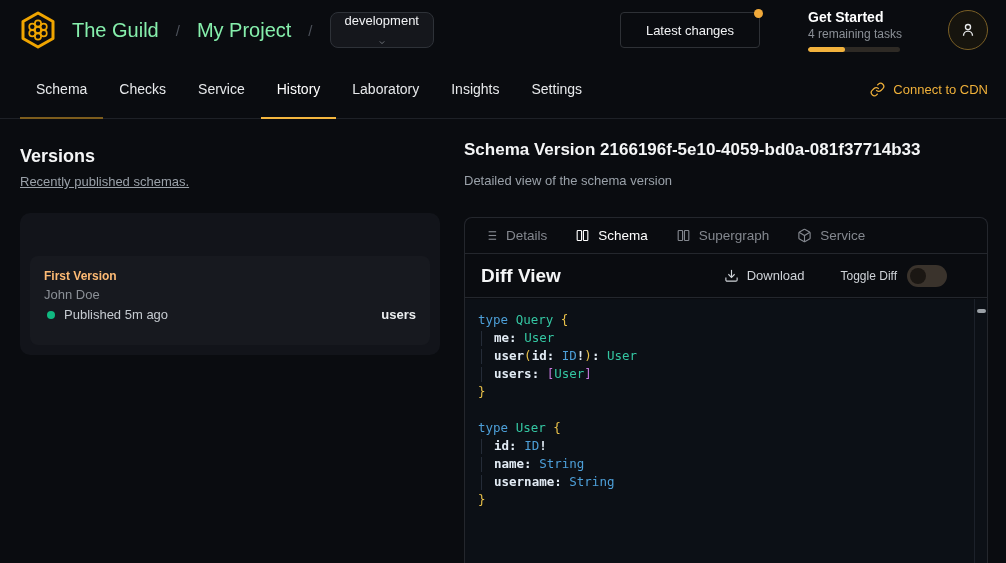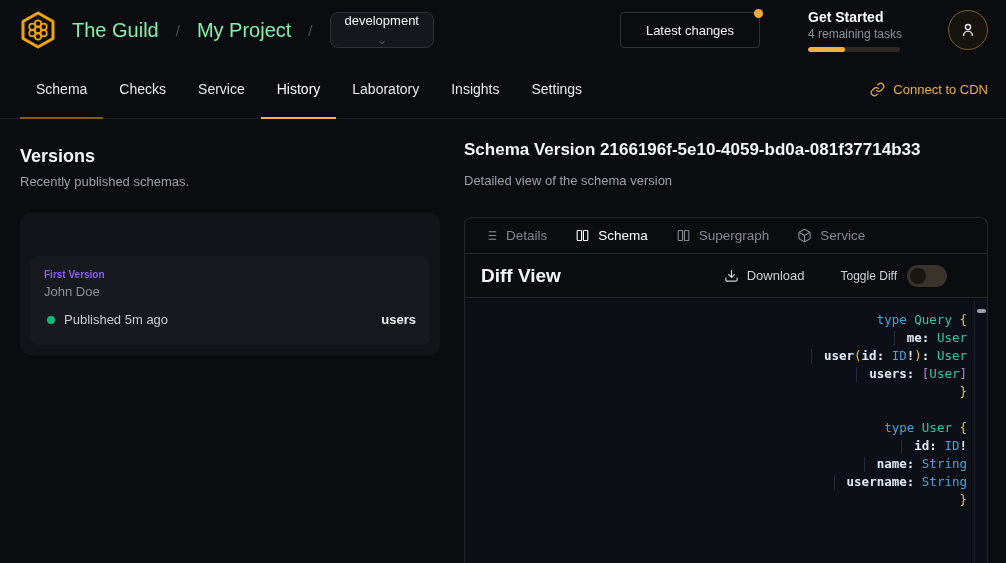--- a/index.html
+++ b/index.html
@@ -41,28 +41,28 @@
     font-size:14px; color:#e7e9eb; cursor:pointer; }
   .nav-tab.active { color:#ffffff; }
   .nav-tab .ul { position:absolute; left:0; right:0; bottom:-1px; height:2px; background:transparent; }
   .nav-tab.dim .ul { background:#7d5d1d; }
   .nav-tab.active .ul { background:#f4b63f; }
   .cdn-link { margin-left:auto; margin-right:18px; align-self:center; display:flex; align-items:center; gap:8px;
     color:#f0b13a; font-size:13px; font-weight:500; cursor:pointer; }
   .cdn-link svg { width:15px; height:15px; stroke:#f0b13a; fill:none; stroke-width:2; }
   
   .versions-title { position:absolute; left:20px; top:146px; font-size:18px; font-weight:700; color:#f4f5f6; }
-  .versions-sub { position:absolute; left:20px; top:174px; font-size:13px; color:#9aa1a9; }
+  .versions-sub { position:absolute; left:20px; top:174px; font-size:13px; color:#9aa1a9;text-decoration:underline; }
   .outer-card { position:absolute; left:20px; top:213px; width:420px; height:142px;
     background:#12141a; border-radius:10px; }
   .inner-card { position:absolute; left:10px; top:43px; width:400px; height:89px;
     background:#17191f; border-radius:8px; padding:13px 14px; cursor:pointer; }
-  .vc-name { font-size:10px; font-weight:600; color:#8b5cf6; }
+  .vc-name { font-size:12px; font-weight:600; color:#fdba74; }
   .vc-author { font-size:13px; color:#8b9097; margin-top:4px; }
-  .vc-row { margin-top:13px; display:flex; align-items:center; }
+  .vc-row { margin-top:5px; display:flex; align-items:center; }
   .vc-dot { width:8px; height:8px; border-radius:50%; background:#10b981; margin-left:3px; margin-right:9px; }
   .vc-status { font-size:13px; color:#c6cbd1; }
   .vc-badge { margin-left:auto; font-size:13px; font-weight:700; color:#eceef0; }
   
   .detail-title { position:absolute; left:464px; top:140px; font-size:17px; font-weight:600; color:#f4f5f6; }
   .detail-sub { position:absolute; left:464px; top:173px; font-size:13px; color:#9aa1a9; }
   .detail-panel { position:absolute; left:464px; top:217px; width:524px; height:346px;
     border:1px solid #24272d; border-bottom:none; border-radius:8px 8px 0 0; }
   .panel-tabs { height:36px; display:flex; align-items:center; gap:28px; padding:0 18px;
     border-bottom:1px solid #24272d; }
@@ -76,21 +76,21 @@
   .dl-btn { margin-left:auto; display:flex; align-items:center; gap:8px; cursor:pointer; }
   .dl-btn svg { width:15px; height:15px; stroke:#cfd3d8; fill:none; stroke-width:1.8; }
   .dl-btn span { font-size:13px; color:#cfd3d8; }
   .tg-label { margin-left:36px; font-size:12px; color:#cfd3d8; }
   .toggle { margin-left:10px; margin-right:24px; width:40px; height:22px; border-radius:11px;
     background:#3a332c; position:relative; cursor:pointer; }
   .toggle .knob { position:absolute; left:3px; top:3px; width:16px; height:16px; border-radius:50%;
     background:#1b1713; }
   
   .code-area { position:absolute; left:0; right:0; top:81px; bottom:0;
-    background:#0c1016; overflow:hidden;text-align:right; }
+    background:#0c1016; overflow:hidden; }
   .code-lines { padding:12px 20px 0 13px;
     font-family:"DejaVu Sans Mono", monospace; font-size:12.5px; line-height:18px; white-space:pre; }
   .code-line { height:18px; }
   .indent-guide { display:inline-block; width:13px; height:15px; border-left:1px solid #252c38;
     margin-left:3px; vertical-align:middle; }
   .code-scrollbar { position:absolute; top:0; bottom:0; right:0; width:13px; border-left:1px solid #1c212a; }
   .code-thumb { position:absolute; top:10px; left:2px; width:9px; height:4px; border-radius:2px; background:#9aa0a6; }
 </style>
 </head>
 <body>

